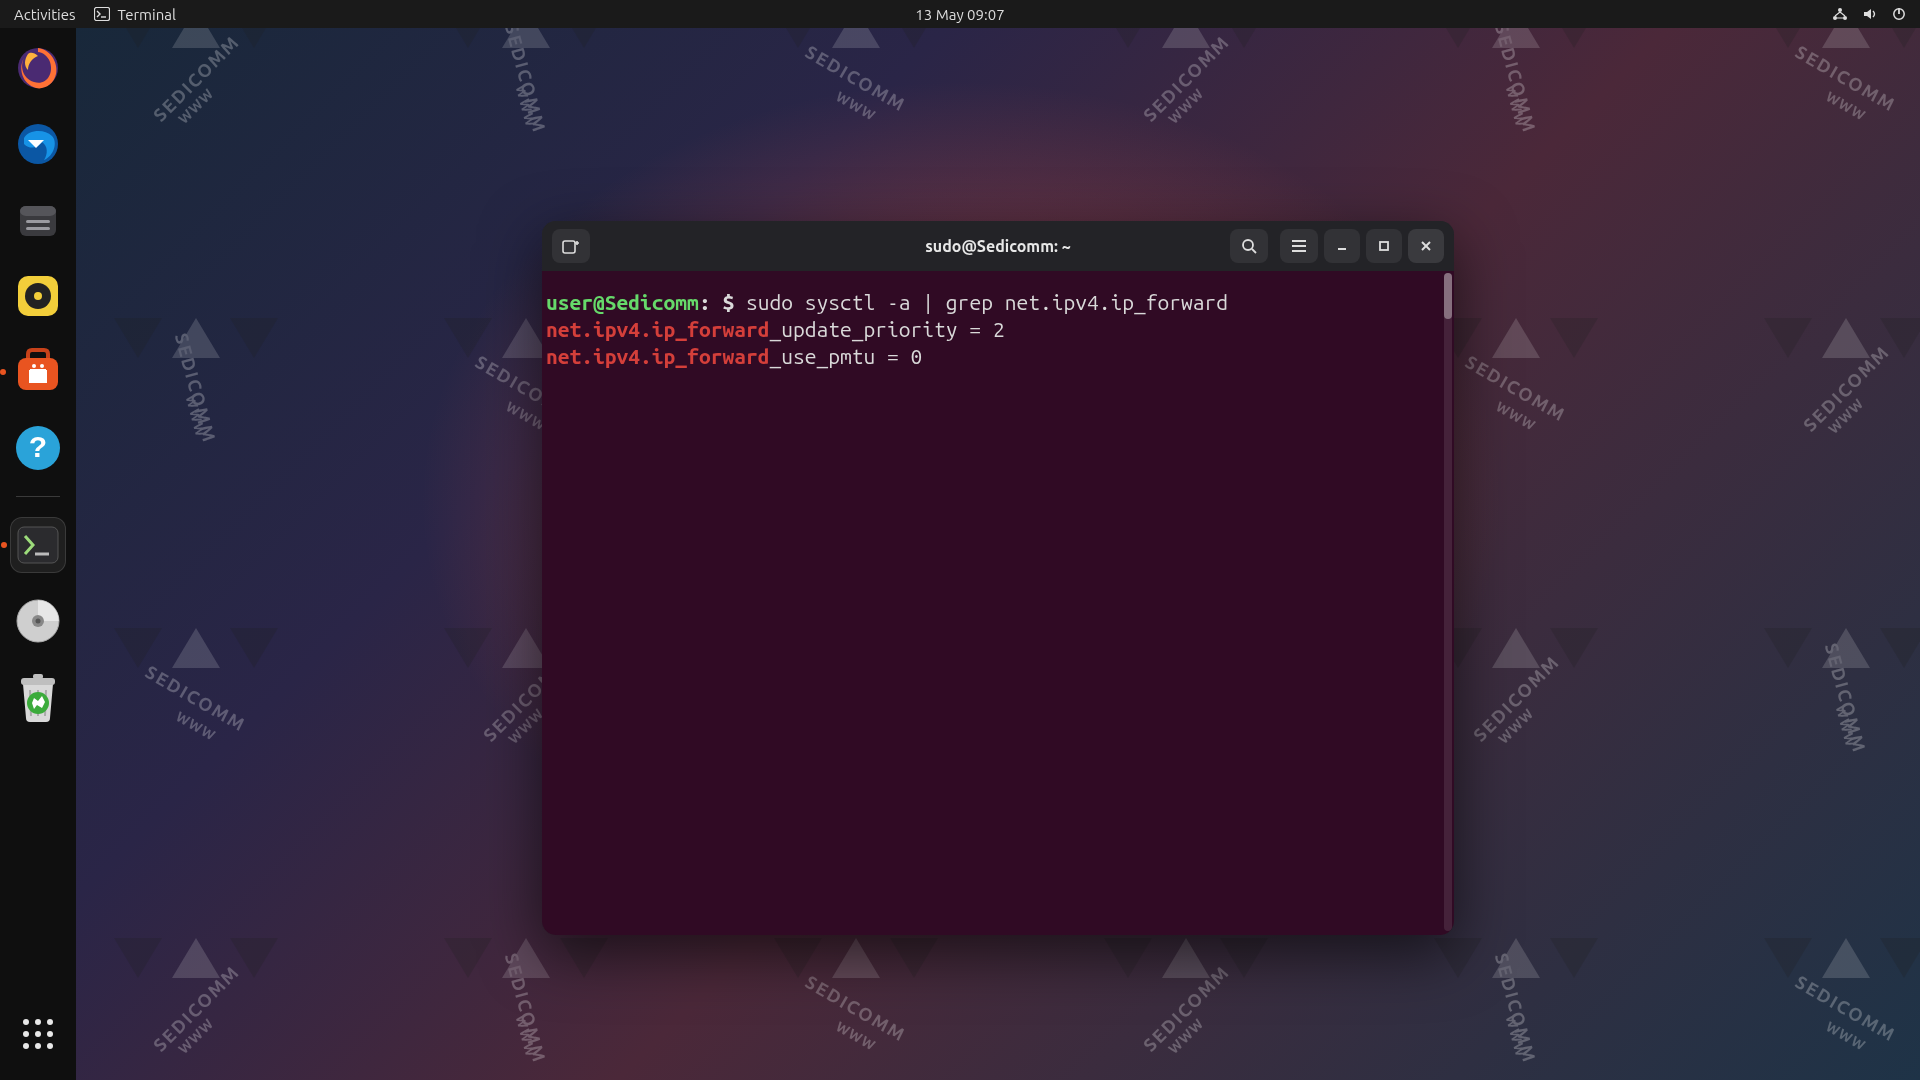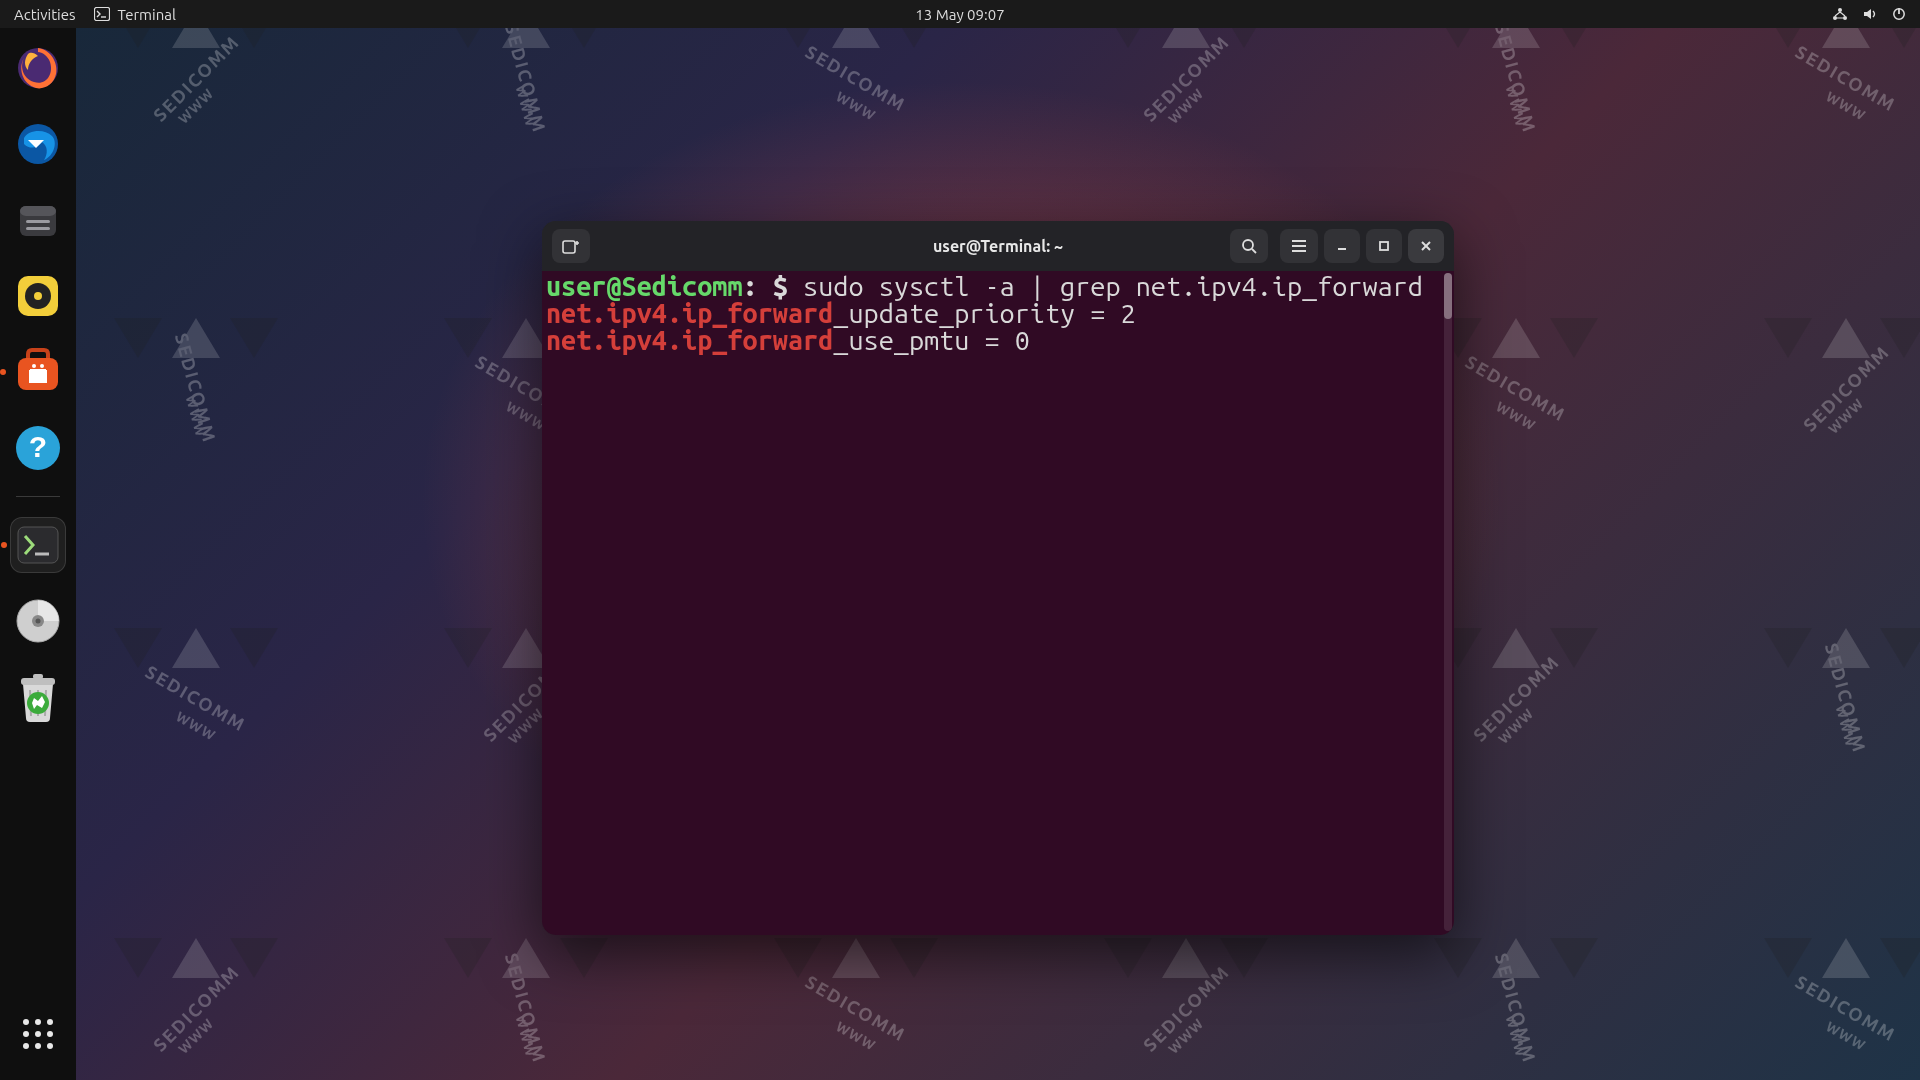--- a/index.html
+++ b/index.html
@@ -103,22 +103,22 @@
     display:flex; align-items:center; justify-content:center;
     background: rgba(255,255,255,0.07);
     cursor:pointer;
   }
   .titlebar .winctl.close { background:#3a3a3e; }
   .titlebar .winctl svg { display:block; }
 
   .term-body {
     flex: 1; background: #300a24;
     font-family: "Ubuntu Mono","DejaVu Sans Mono","Consolas",monospace;
-    font-size: 27px; line-height: 27px;
-    padding: 2px 4px 4px 4px;
+    font-size: 21px; line-height: 27px;
+    padding: 18px 4px 4px 4px;
     color: #d9d9d9;
     position: relative;
   }
   .term-scroll {
     position:absolute; top:2px; right:2px; bottom:4px; width:8px;
     background: rgba(255,255,255,0.1); border-radius:4px;
   }
   .term-scroll .thumb {
     position:absolute; top:0; left:0; right:0; height:46px;
     background: rgba(255,255,255,0.35); border-radius:4px;
@@ -485,21 +485,21 @@
 
   <div class="terminal-window" style="left:466px;top:193px">
     <div class="titlebar">
       <div class="tb-btn">
         <svg width="18" height="16" viewBox="0 0 18 16">
             <rect x="1" y="3" width="12" height="12" rx="2" fill="none" stroke="#ddd" stroke-width="1.6"></rect>
             <line x1="13" y1="5" x2="17" y2="5" stroke="#ddd" stroke-width="1.6"></line>
             <line x1="15" y1="3" x2="15" y2="7" stroke="#ddd" stroke-width="1.6"></line>
           </svg>
       </div>
-      <span class="title">user@Terminal: ~</span>
+      <span class="title">sudo@Sedicomm: ~</span>
       <div class="right-btns">
         <div class="tb-btn">
           <svg width="16" height="16" viewBox="0 0 16 16">
               <circle cx="7" cy="7" r="5" fill="none" stroke="#ddd" stroke-width="1.8"></circle>
               <line x1="11" y1="11" x2="15" y2="15" stroke="#ddd" stroke-width="1.8"></line>
             </svg>
         </div>
         <div class="tb-btn">
           <svg width="16" height="14" viewBox="0 0 16 14">
               <line x1="1" y1="2" x2="15" y2="2" stroke="#ddd" stroke-width="2"></line>

